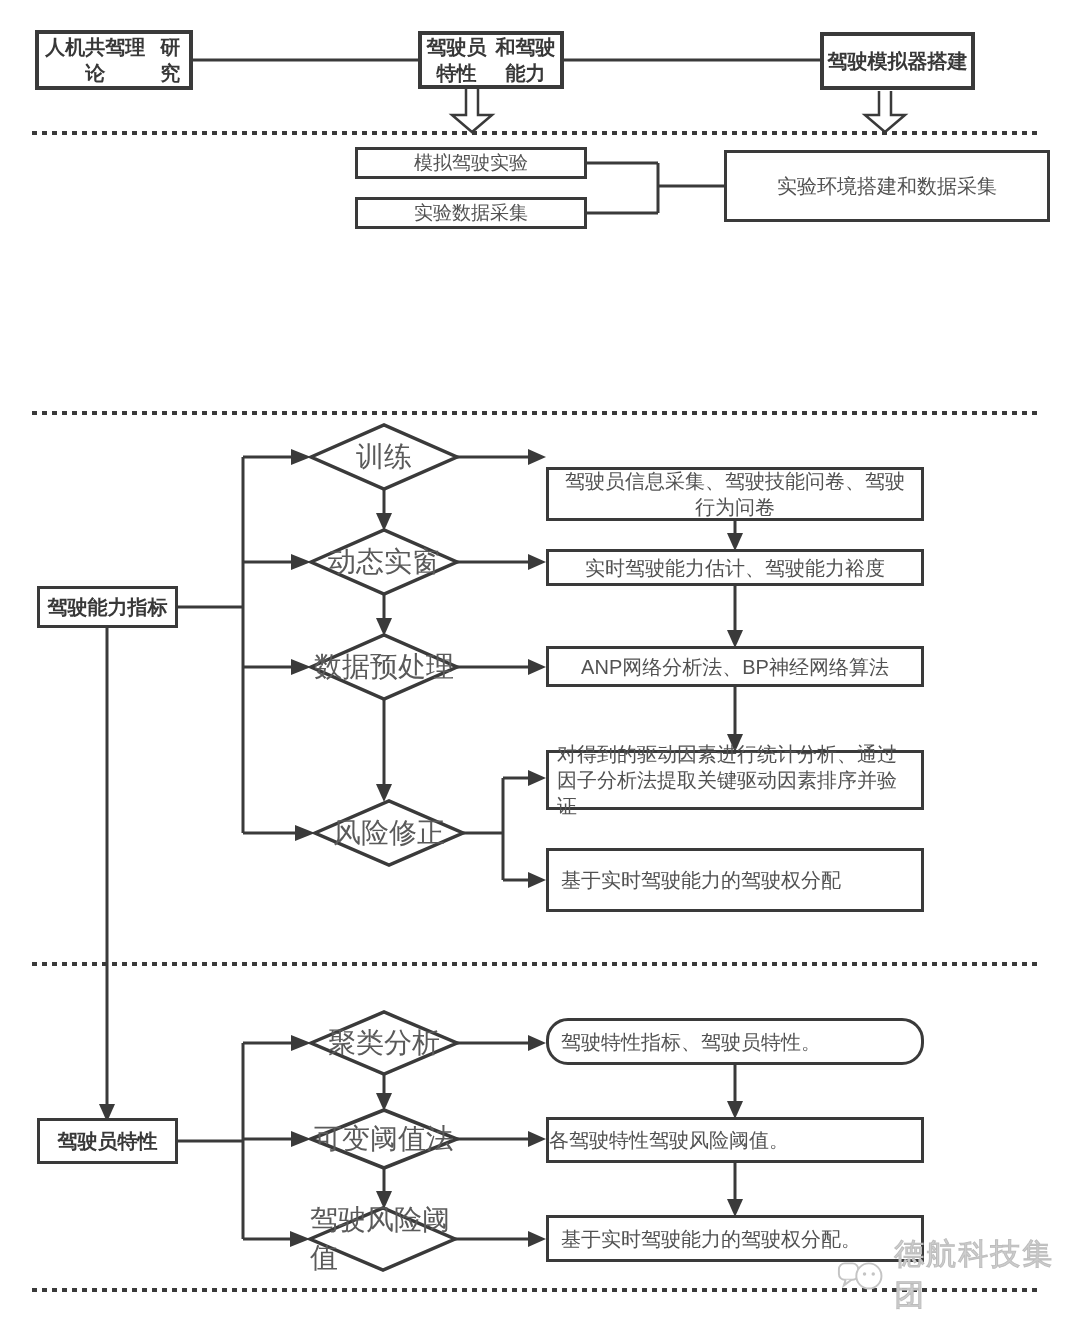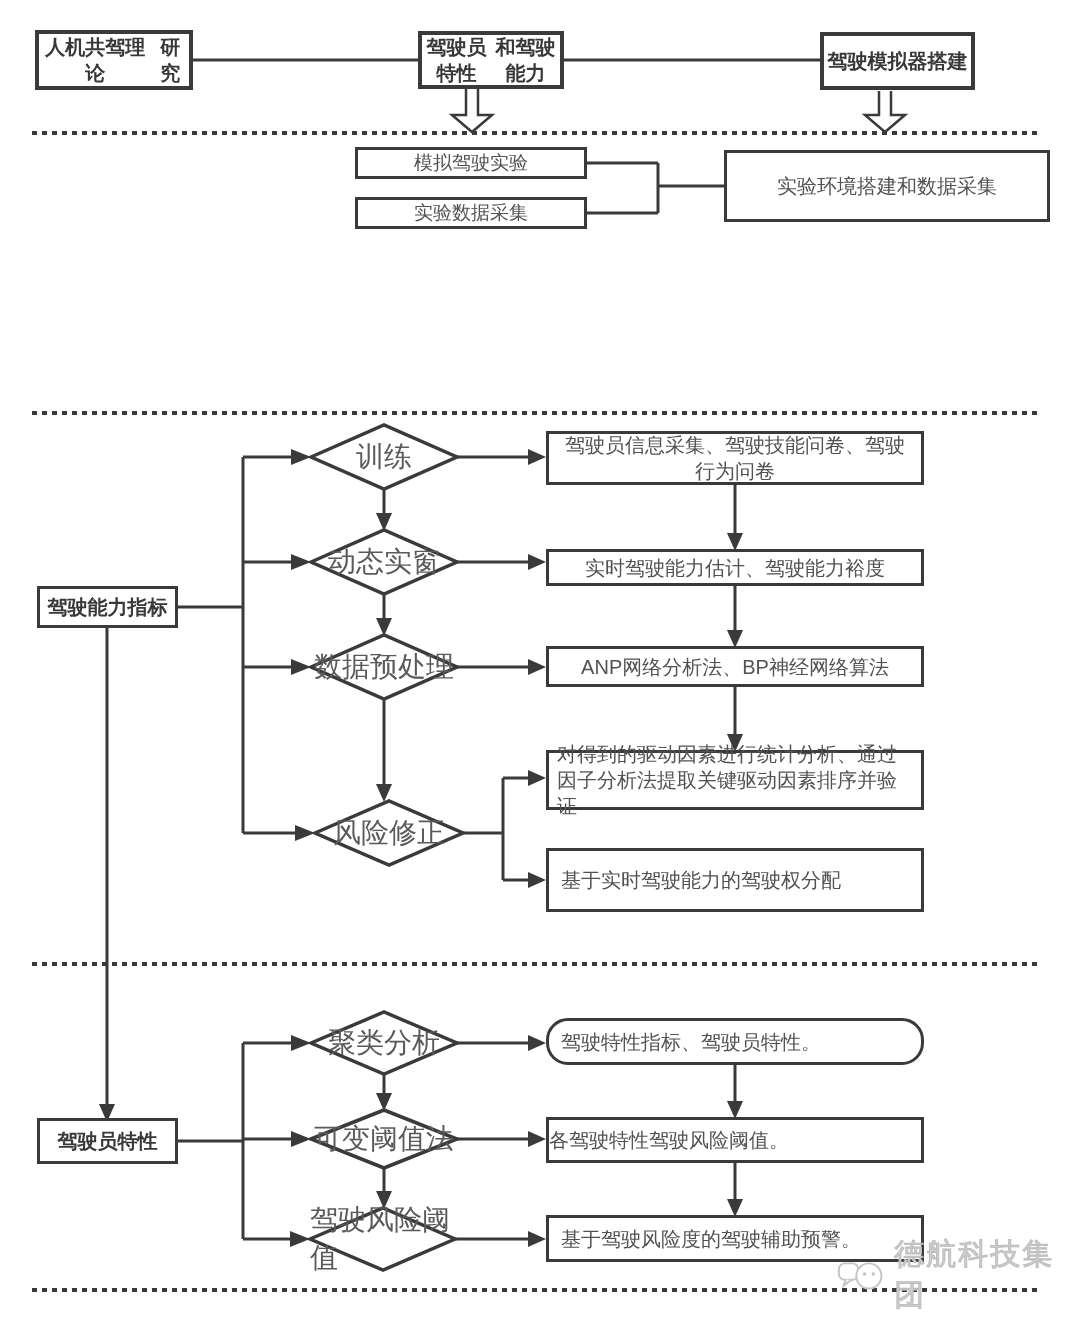--- a/index.html
+++ b/index.html
@@ -8,21 +8,21 @@
     font-family:"Liberation Sans", sans-serif; overflow:hidden;
   }
   svg.layer { position:absolute; left:0; top:0; }
   .box {
     position:absolute; box-sizing:border-box; background:#ffffff;
     border:3px solid #3a3a3a; display:flex; align-items:center; justify-content:center;
     text-align:center; color:#525252; font-size:20px; line-height:1.3;
   }
   .box.bold { font-weight:bold; color:#383838; border-width:4px; }
   .box.leftal { justify-content:flex-start; text-align:left; padding:0 10px; }
-  .box.pad { padding:0 8px; }
+  .box.pad { padding:0 8px;margin-top:36px; }
   .twoline { display:flex; flex-direction:row; }
   .twoline span { display:block; }
   .dlabel {
     position:absolute; display:flex; align-items:center; justify-content:center;
     color:#5a5a5a; font-size:28px; pointer-events:none;
   }
   .watermark {
     position:absolute; left:836px; top:1252px; height:46px;
     display:flex; align-items:center; gap:8px; color:#c7c7c7;
   }
@@ -174,21 +174,21 @@
   <div class="box leftal" style="left:546px;top:848px;width:378px;height:64px;padding:0 12px;">基于实时驾驶能力的驾驶权分配</div>
 
   <div class="box bold" style="left:37px;top:1118px;width:141px;height:46px;border-width:3.5px;">驾驶员特性</div>
 
   <div class="dlabel" style="left:311px;top:1012px;width:146px;height:62px;">聚类分析</div>
   <div class="dlabel" style="left:311px;top:1110px;width:146px;height:58px;">可变阈值法</div>
   <div class="dlabel" style="left:310px;top:1208px;width:145px;height:62px;">驾驶风险阈值</div>
 
   <div class="box leftal" style="left:546px;top:1018px;width:378px;height:47px;padding:0 12px;border-radius:22px;">驾驶特性指标、驾驶员特性。</div>
   <div class="box leftal" style="left:546px;top:1117px;width:378px;height:46px;padding:0 0;">各驾驶特性驾驶风险阈值。</div>
-  <div class="box leftal" style="left:546px;top:1215px;width:378px;height:47px;padding:0 12px;">基于驾驶风险度的驾驶辅助预警。</div>
+  <div class="box leftal" style="left:546px;top:1215px;width:378px;height:47px;padding:0 12px;">基于实时驾驶能力的驾驶权分配。</div>
 
   <div class="watermark">
     <svg width="52" height="44" viewBox="0 0 52 44" fill="none" stroke="#c4c4c4" stroke-width="2">
       <rect x="3" y="10" width="20" height="17" rx="6"></rect>
       <path d="M10 27 L8 33 L16 27" fill="#ffffff" stroke="#c4c4c4"></path>
       <circle cx="34" cy="23" r="13" fill="#ffffff"></circle>
       <circle cx="29.5" cy="21" r="1.8" fill="#c4c4c4" stroke="none"></circle>
       <circle cx="38.5" cy="21" r="1.8" fill="#c4c4c4" stroke="none"></circle>
     </svg>
     <span class="wm-text">德航科技集团</span>

